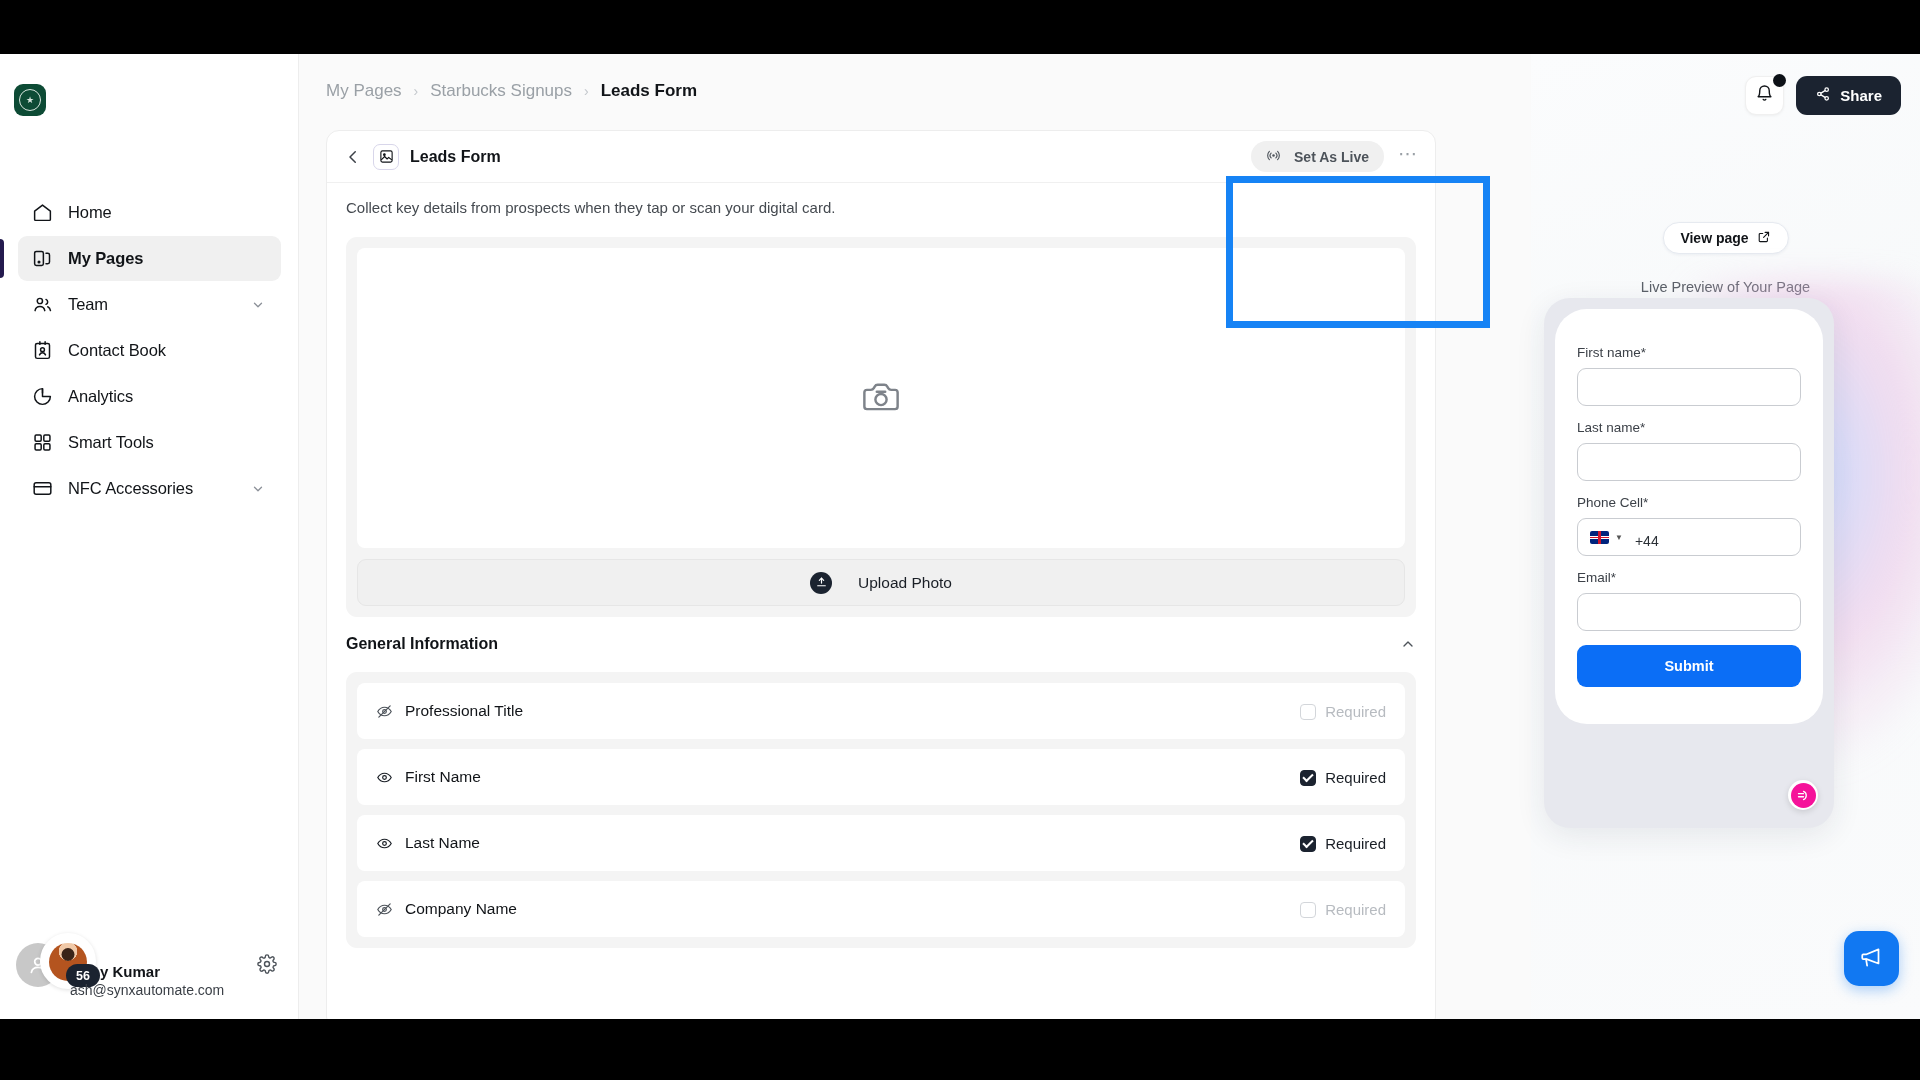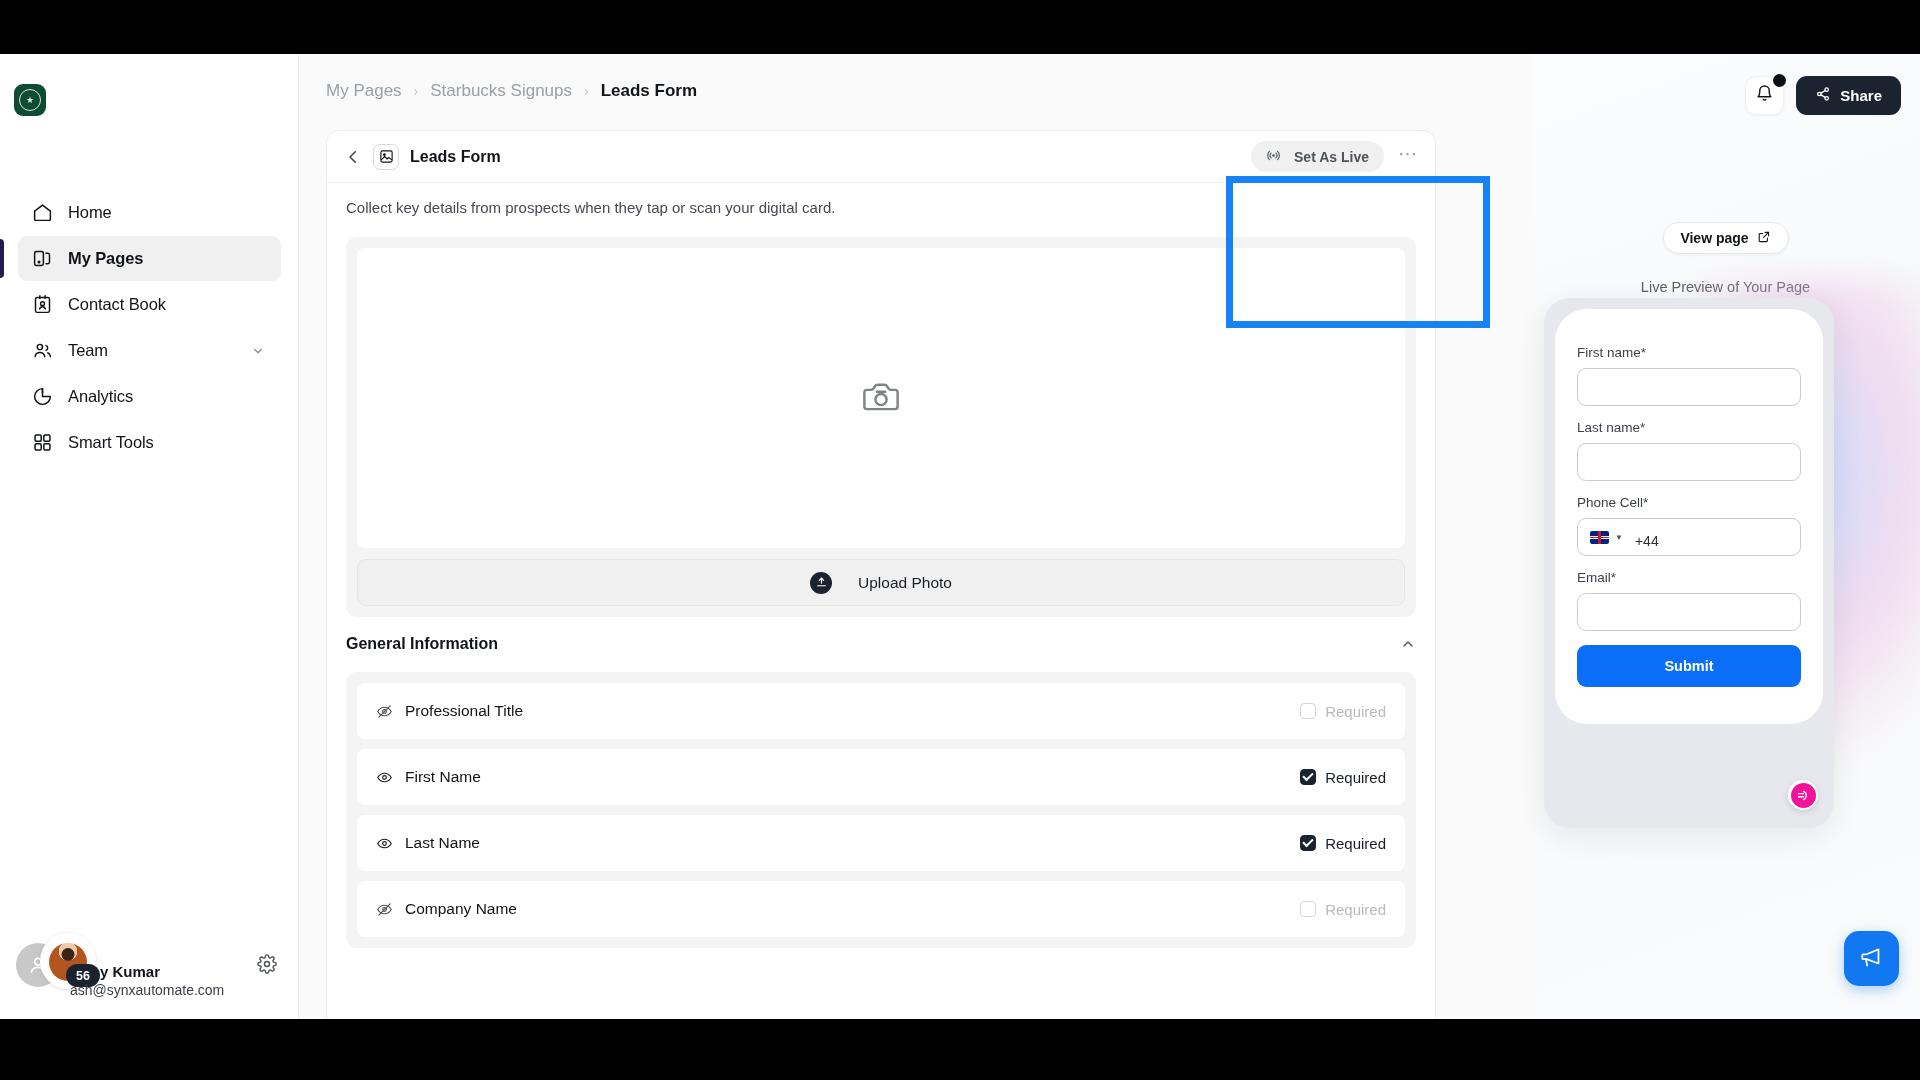--- a/index.html
+++ b/index.html
@@ -191,21 +191,21 @@
     background: #f4f4f4; border-radius: 11px; padding: 11px;
   }
   .field-row {
     height: 56px; background: #ffffff; border-radius: 8px;
     display: flex; align-items: center; padding: 0 19px;
     margin-bottom: 10px;
   }
   .field-row:last-child { margin-bottom: 0; }
   .f-eye { width: 17px; height: 17px; margin-right: 12px; flex: 0 0 17px; }
   .f-name { font-size: 15.5px; color: #111418; }
-  .f-right { margin-left: auto; display: flex; align-items: center; gap: 9px; }
+  .f-right { margin-left: auto; display: flex; align-items: flex-end; gap: 9px; }
   .chk {
     width: 16px; height: 16px; border-radius: 4px;
     border: 1.5px solid #d3d6da; background: #fff;
     display: flex; align-items: center; justify-content: center;
     cursor: pointer;
   }
   .chk.on { background: #1b2330; border-color: #1b2330; }
   .chk.on::after {
     content: ""; width: 4px; height: 8px;
     border: solid #fff; border-width: 0 2px 2px 0;
@@ -364,43 +364,43 @@
               <path d="M16 6h2a2 2 0 0 1 2 2v8a2 2 0 0 1-2 2h-2"></path>
               <circle cx="8" cy="16" r="0.9" fill="#111418"></circle>
             </svg>
         </span>
         <span class="nav-label">My Pages</span>
       </div>
 
       <div class="nav-item">
         <span class="nav-icon">
           <svg width="21" height="21" viewBox="0 0 24 24" fill="none" stroke="#111418" stroke-width="1.7" stroke-linecap="round" stroke-linejoin="round">
+              <circle cx="9" cy="8" r="3"></circle>
+              <path d="M3.5 19c.6-3 2.9-4.6 5.5-4.6S14 16 14.6 19"></path>
+              <path d="M16 6.2a3 3 0 0 1 0 5.6M18 14.6c1.8.8 2.8 2.4 3.1 4.4"></path>
+            </svg>
+        </span>
+        <span class="nav-label">Team</span>
+        <span class="nav-chev">
+          <svg width="14" height="14" viewBox="0 0 24 24" fill="none" stroke="#8b9098" stroke-width="2.2" stroke-linecap="round" stroke-linejoin="round">
+              <path d="M6 9l6 6 6-6"></path>
+            </svg>
+        </span>
+      </div>
+
+      <div class="nav-item">
+        <span class="nav-icon">
+          <svg width="21" height="21" viewBox="0 0 24 24" fill="none" stroke="#111418" stroke-width="1.7" stroke-linecap="round" stroke-linejoin="round">
               <rect x="4" y="4" width="16" height="17" rx="2"></rect>
               <path d="M9 2v3M15 2v3"></path>
               <circle cx="12" cy="11" r="2.2"></circle>
               <path d="M8.6 17c.7-1.6 2-2.3 3.4-2.3s2.7.7 3.4 2.3"></path>
             </svg>
         </span>
         <span class="nav-label">Contact Book</span>
-      </div>
-
-      <div class="nav-item">
-        <span class="nav-icon">
-          <svg width="21" height="21" viewBox="0 0 24 24" fill="none" stroke="#111418" stroke-width="1.7" stroke-linecap="round" stroke-linejoin="round">
-              <circle cx="9" cy="8" r="3"></circle>
-              <path d="M3.5 19c.6-3 2.9-4.6 5.5-4.6S14 16 14.6 19"></path>
-              <path d="M16 6.2a3 3 0 0 1 0 5.6M18 14.6c1.8.8 2.8 2.4 3.1 4.4"></path>
-            </svg>
-        </span>
-        <span class="nav-label">Team</span>
-        <span class="nav-chev">
-          <svg width="14" height="14" viewBox="0 0 24 24" fill="none" stroke="#8b9098" stroke-width="2.2" stroke-linecap="round" stroke-linejoin="round">
-              <path d="M6 9l6 6 6-6"></path>
-            </svg>
-        </span>
       </div>
 
       <div class="nav-item">
         <span class="nav-icon">
           <svg width="21" height="21" viewBox="0 0 24 24" fill="none" stroke="#111418" stroke-width="1.7" stroke-linecap="round" stroke-linejoin="round">
               <path d="M12 3a9 9 0 1 0 9 9h-9z"></path>
               <path d="M12 3v5"></path>
             </svg>
         </span>
         <span class="nav-label">Analytics</span>
@@ -411,20 +411,34 @@
           <svg width="21" height="21" viewBox="0 0 24 24" fill="none" stroke="#111418" stroke-width="1.7" stroke-linecap="round" stroke-linejoin="round">
               <rect x="3.5" y="3.5" width="7" height="7" rx="1.3"></rect>
               <rect x="13.5" y="3.5" width="7" height="7" rx="1.3"></rect>
               <rect x="3.5" y="13.5" width="7" height="7" rx="1.3"></rect>
               <rect x="13.5" y="13.5" width="7" height="7" rx="1.3"></rect>
             </svg>
         </span>
         <span class="nav-label">Smart Tools</span>
       </div>
 
+      <div class="nav-item">
+        <span class="nav-icon">
+          <svg width="21" height="21" viewBox="0 0 24 24" fill="none" stroke="#111418" stroke-width="1.7" stroke-linecap="round" stroke-linejoin="round">
+              <rect x="2.5" y="5.5" width="19" height="13" rx="2.2"></rect>
+              <path d="M2.5 10h19"></path>
+            </svg>
+        </span>
+        <span class="nav-label">NFC Accessories</span>
+        <span class="nav-chev">
+          <svg width="14" height="14" viewBox="0 0 24 24" fill="none" stroke="#8b9098" stroke-width="2.2" stroke-linecap="round" stroke-linejoin="round">
+              <path d="M6 9l6 6 6-6"></path>
+            </svg>
+        </span>
+      </div>
     </div>
 
     <div class="profile">
       <div class="av-back">
         <svg width="22" height="22" viewBox="0 0 24 24" fill="none" stroke="#ffffff" stroke-width="1.9" stroke-linecap="round" stroke-linejoin="round">
             <circle cx="12" cy="8.5" r="3.6"></circle>
             <path d="M4.8 20c.8-3.6 3.7-5.3 7.2-5.3s6.4 1.7 7.2 5.3"></path>
           </svg>
       </div>
       <div class="av-front">

